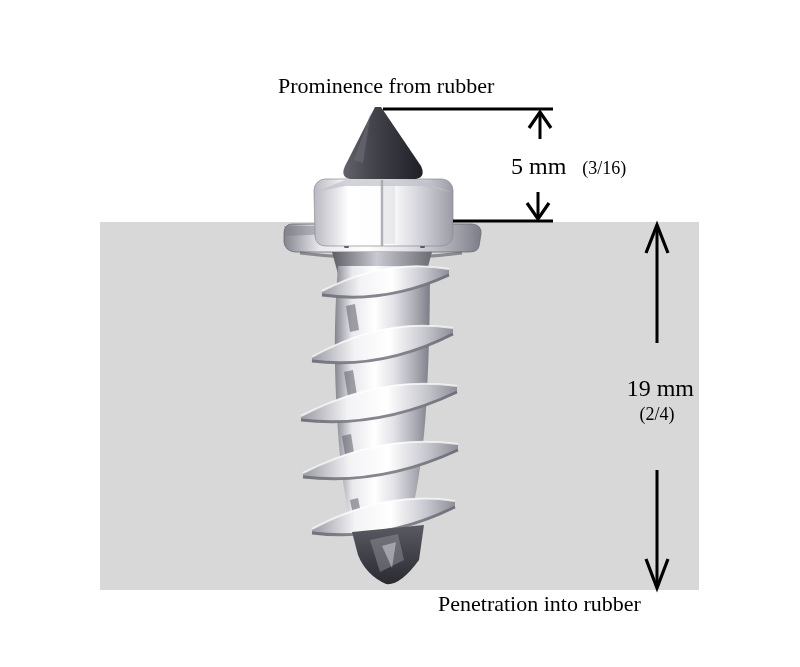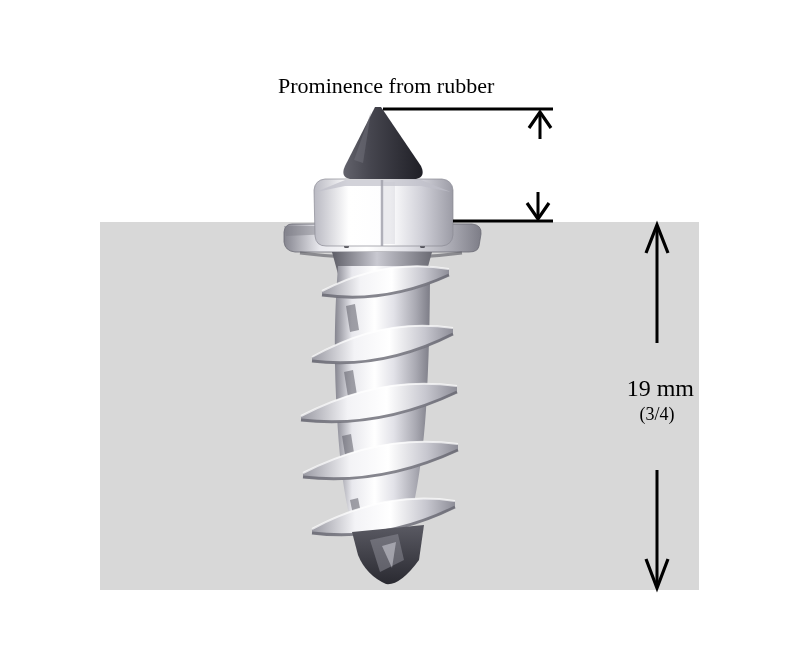--- a/index.html
+++ b/index.html
@@ -175,17 +175,22 @@
       </g>
       <g>
         <path d="M657,450 V565" stroke-width="3"></path>
         <path d="M646,539 L657,568 L668,539" stroke-width="3.2"></path>
       </g>
     </g>
   </svg>
 
   <div class="txt txt-prominence">Prominence from rubber</div>
 
+  <div class="dim-row">
+    <span class="dim-value">5 mm</span>
+    <span class="dim-frac">(3/16)</span>
+  </div>
 
   <div class="txt txt-19">19 mm</div>
-  <div class="txt txt-34">(3/4)</div>
+  <div class="txt txt-34">(2/4)</div>
 
+  <div class="txt txt-penetration">Penetration into rubber</div>
 </div>
 
 </body></html>

